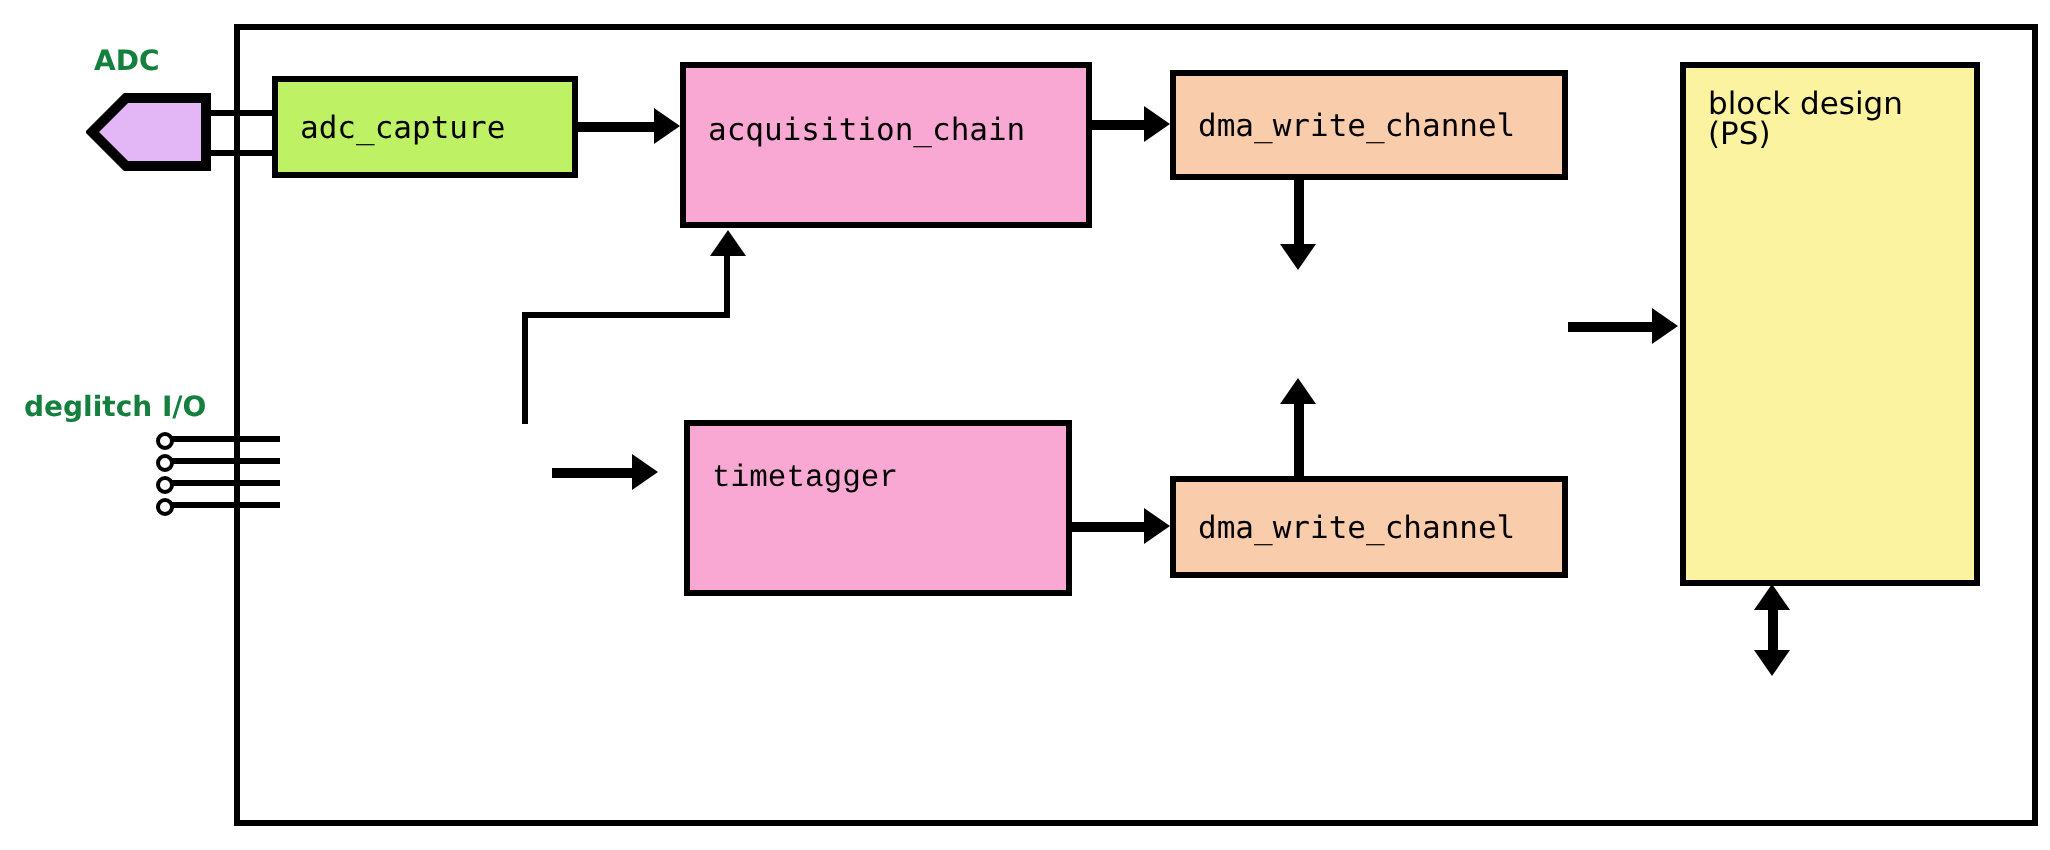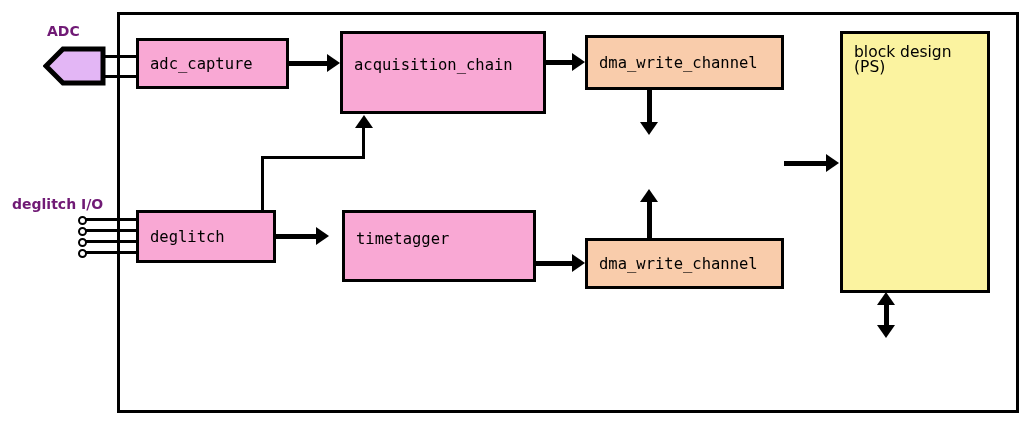--- a/index.html
+++ b/index.html
@@ -11,32 +11,32 @@
   
   .frame{position:absolute;border:3px solid #000;background:transparent;}
 
   
   .blk{position:absolute;border:3px solid #000;box-sizing:border-box;
        font-family:"DejaVu Sans Mono", monospace;
        font-size:15.5px;color:#000;white-space:nowrap;}
   .blk .lbl{position:absolute;left:11px;}
   .blk.vcenter .lbl{top:50%;transform:translateY(-50%);}
 
-  .c-green {background:#f9a8d4;}
+  .c-green {background:#bef264;}
   .c-blue  {background:#f9a8d4;}
   .c-orange{background:#f9ccab;}
   .c-yellow{background:#fbf3a0;}
   .c-cyan  {background:#caffff;}
 
   
   .sans{font-family:"DejaVu Sans", sans-serif;font-size:15.5px;line-height:19px;}
 
   
   .cap{position:absolute;font-family:"DejaVu Sans", sans-serif;
-       font-weight:bold;font-size:14px;color:#701a75;white-space:nowrap;}
+       font-weight:bold;font-size:14px;color:#15803d;white-space:nowrap;}
 
   
   .wire{position:absolute;background:#000;}
   .h{height:5px;}
   .v{width:5px;}
   .thin-h{height:3px;background:#000;position:absolute;}
   .thin-v{width:3px;background:#000;position:absolute;}
 
   
   .ah{position:absolute;width:0;height:0;}
@@ -98,25 +98,22 @@
 
   <div class="blk c-orange vcenter" style="left:585px;top:35px;width:199px;height:55px;">
     <span class="lbl">dma_write_channel</span>
   </div>
 
 
   <div class="blk c-orange vcenter" style="left:585px;top:238px;width:199px;height:51px;">
     <span class="lbl">dma_write_channel</span>
   </div>
 
-  <div class="blk c-green vcenter" style="left:136px;top:210px;width:140px;height:53px;">
-    <span class="lbl">deglitch</span>
-  </div>
 
-  <div class="blk c-blue" style="left:342px;top:210px;width:194px;height:72px;">
+  <div class="blk c-blue" style="left:342px;top:210px;width:194px;height:88px;font-family:Liberation Mono, monospace;">
     <span class="lbl" style="top:17px;">timetagger</span>
   </div>
 
   <div class="blk c-yellow" style="left:840px;top:31px;width:150px;height:262px;">
     <span class="lbl sans" style="top:9px;">block design</span>
     <span class="lbl sans" style="top:24px;">(PS)</span>
   </div>
 
 
   <div class="wire h" style="left:289px;top:61px;width:40px;"></div>

